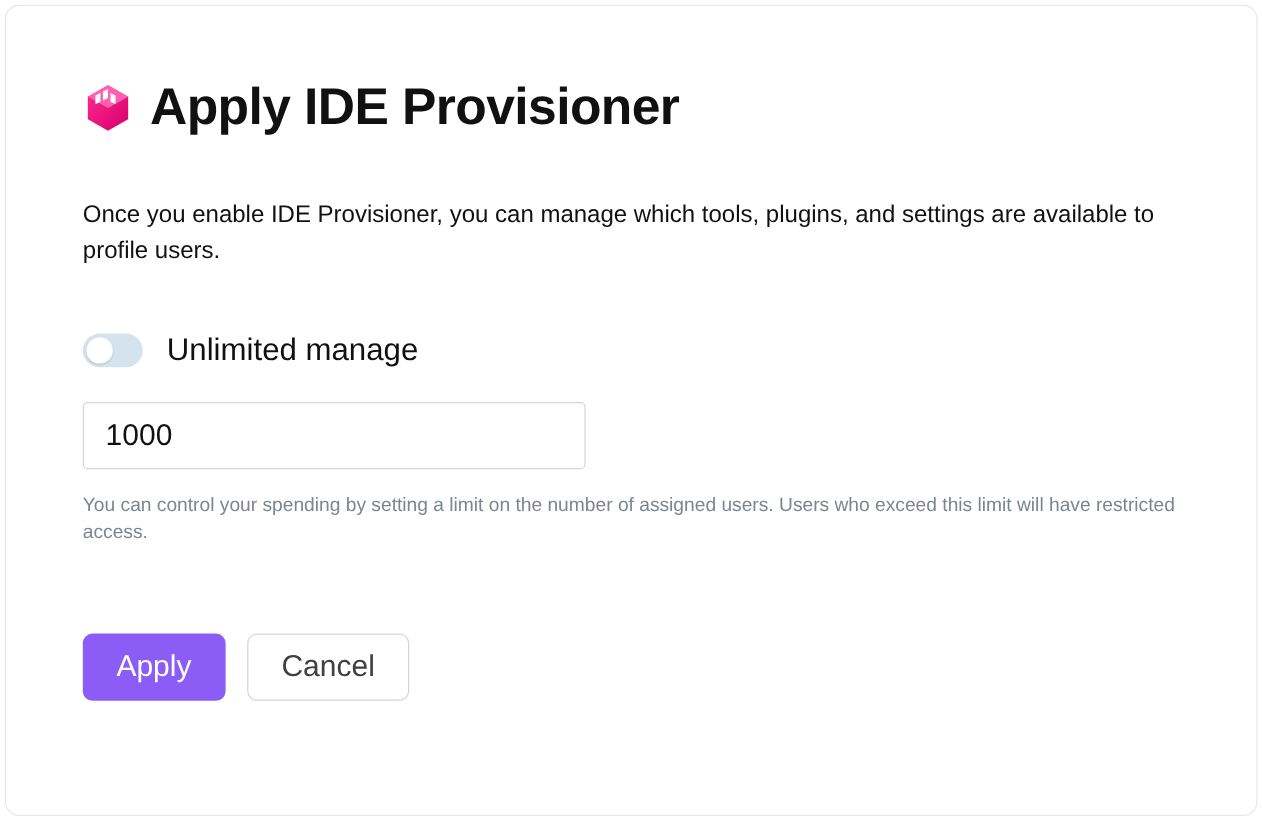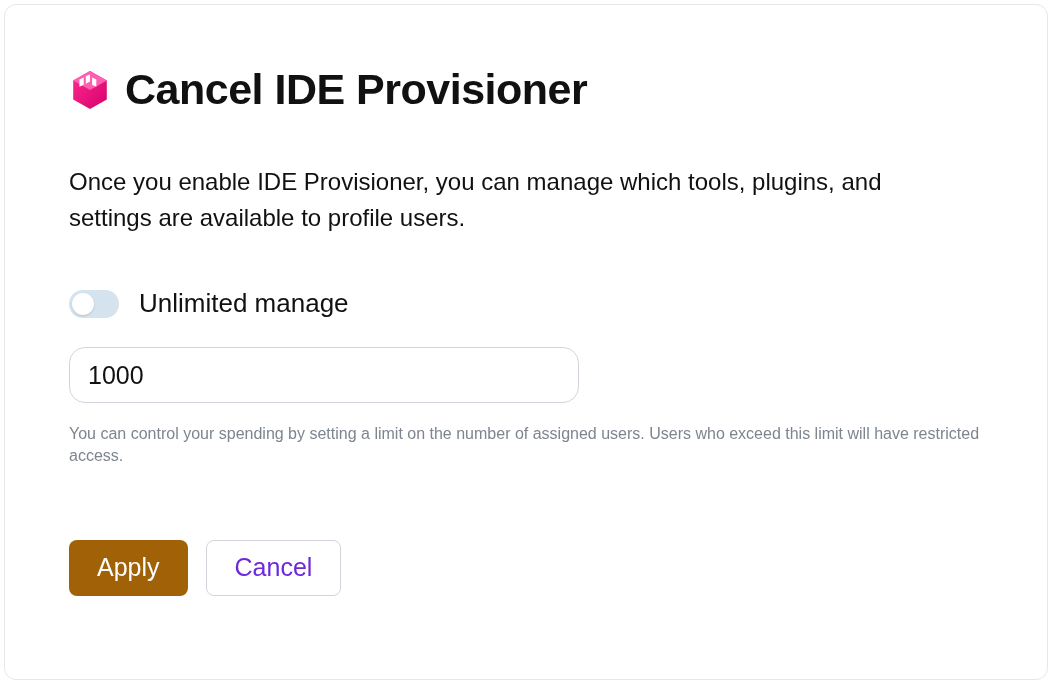--- a/index.html
+++ b/index.html
@@ -31,21 +31,21 @@
       height: 42px;
       flex-shrink: 0;
     }
     .page-title {
       font-size: 43px;
       font-weight: 800;
       color: #111;
       letter-spacing: -0.5px;
     }
     .description {
-      font-size: 24px;
+      font-size: 20px;
       line-height: 1.5;
       color: #111;
       margin-bottom: 52px;
       max-width: 900px;
     }
     .toggle-row {
       display: flex;
       align-items: center;
       gap: 20px;
       margin-bottom: 28px;
@@ -70,24 +70,24 @@
       box-shadow: 0 1px 2px rgba(0,0,0,0.15);
     }
     .toggle-label {
       font-size: 26px;
       color: #111;
     }
     .input-wrap {
       margin-bottom: 20px;
     }
     .text-input {
-      width: 510px;
+      width: 419px;
       height: 56px;
       border: 1px solid #d1d5db;
-      border-radius: 16px;
+      border-radius: 4px;
       padding: 0 18px;
       font-size: 25px;
       color: #111;
       font-family: inherit;
       outline: none;
     }
     .help-text {
       font-size: 16px;
       line-height: 1.4;
       color: #7d8590;
@@ -104,28 +104,28 @@
       border-radius: 8px;
       font-size: 25px;
       font-family: inherit;
       cursor: pointer;
       border: none;
       display: flex;
       align-items: center;
       justify-content: center;
     }
     .btn-primary {
-      background: #a16207;
+      background: #8b5cf6;
       color: #fff;
       font-weight: 500;
       text-align: right;
     }
     .btn-secondary {
       background: #fff;
-      color: #6d28d9;
+      color: #404040;
       border: 1px solid #d1d5db;
       padding-left: 28px;
     }
   </style>
 </head>
 <body>
 
 <div class="panel">
   <div class="header">
     <span class="header-icon">
@@ -138,21 +138,21 @@
         </defs>
         <polygon points="20,2 36,11 36,29 20,38 4,29 4,11" fill="url(#g1)"></polygon>
         <polygon points="20,2 36,11 20,20 4,11" fill="#ff5fb0"></polygon>
         <g fill="#fff">
           <polygon points="10,10 14,8 14,15 10,17"></polygon>
           <polygon points="16,7 20,5 20,12 16,14"></polygon>
           <polygon points="22,8 26,10 26,17 22,15"></polygon>
         </g>
       </svg>
     </span>
-    <h1 class="page-title">Cancel IDE Provisioner</h1>
+    <h1 class="page-title">Apply IDE Provisioner</h1>
   </div>
 
   <p class="description">Once you enable IDE Provisioner, you can manage which tools, plugins, and settings are available to profile users.</p>
 
   <div class="toggle-row">
     <div class="toggle">
       <div class="toggle-knob"></div>
     </div>
     <span class="toggle-label">Unlimited manage</span>
   </div>

